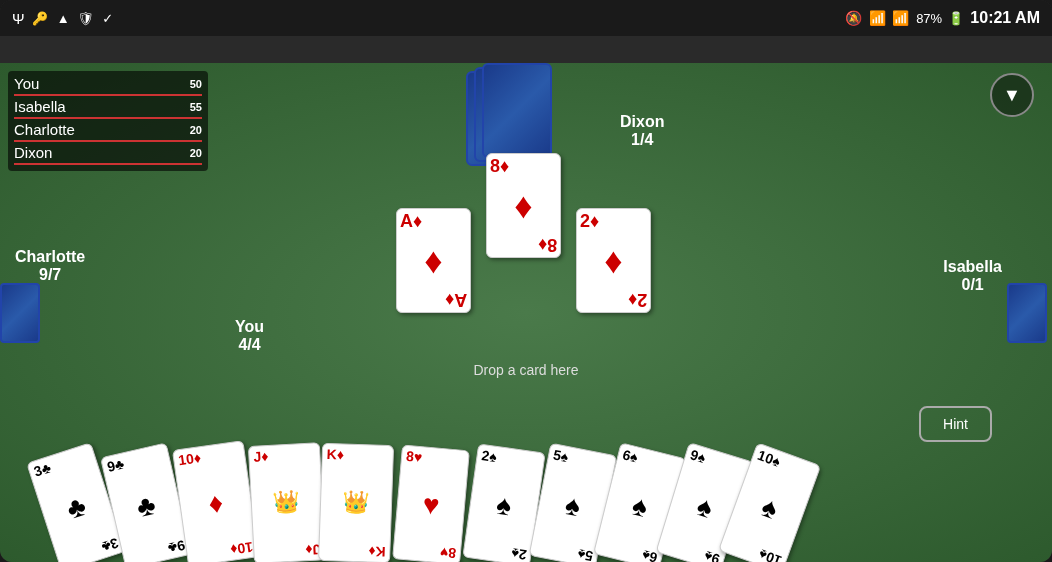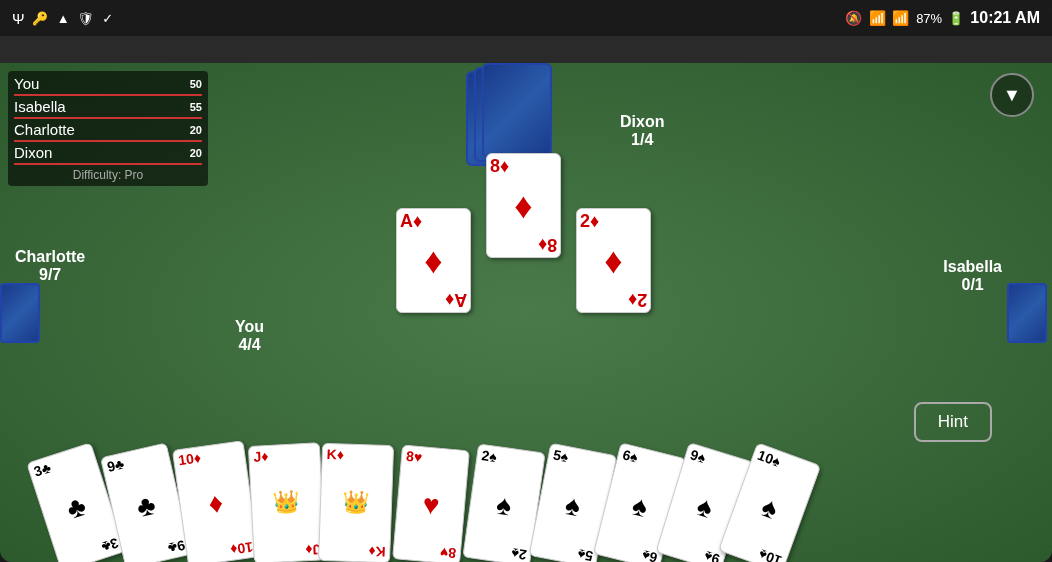--- a/index.html
+++ b/index.html
@@ -257,21 +257,21 @@
 
     
     .hint-btn {
       position: absolute;
       right: 60px;
       bottom: 120px;
       background: transparent;
       border: 2px solid #aaa;
       border-radius: 8px;
       color: white;
-      font-size: 17px;
+      font-size: 14px;
       padding: 8px 22px;
       cursor: pointer;
     }
 
     
     .dropdown-btn {
       position: absolute;
       top: 10px;
       right: 18px;
       width: 44px;
@@ -354,21 +354,20 @@
         <span class="score-value">55</span>
       </div>
       <div class="score-row">
         <span class="score-name">Charlotte</span>
         <span class="score-value">20</span>
       </div>
       <div class="score-row">
         <span class="score-name">Dixon</span>
         <span class="score-value">20</span>
       </div>
-      <div class="difficulty-text">Difficulty: Pro</div>
     </div>
 
     <div class="deck-top">
       <div class="deck-card card-back" style="left:0; top:0; width:70px; height:95px; position:absolute;"></div>
       <div class="deck-card card-back" style="left:8px; top:-4px; width:70px; height:95px; position:absolute;"></div>
       <div class="deck-card card-back" style="left:16px; top:-8px; width:70px; height:95px; position:absolute;"></div>
     </div>
 
     <div class="side-stack-left" style="top:220px; transform:none;">
       <div class="side-card card-back" style="width:40px;height:60px;border-radius:4px;background:linear-gradient(135deg,#1a3a8a,#2a5aaa,#1a3a8a);border:2px solid #2244aa;"></div>
@@ -411,20 +410,21 @@
         <span class="card-center red">♦</span>
         <span class="card-value-bottom red">A♦</span>
       </div>
 
       <div class="card card-2d">
         <span class="card-value-top red">2♦</span>
         <span class="card-center red">♦</span>
         <span class="card-value-bottom red">2♦</span>
       </div>
 
+      <div class="drop-zone" style="bottom:-15px;">Drop a card here</div>
     </div>
 
     <div class="hint-btn">Hint</div>
 
     <div class="dropdown-btn">
       <span style="color:white;font-size:18px;">▼</span>
     </div>
 
     <div style="position:absolute; bottom:0; left:0; right:0; height:135px; overflow:hidden;">
 

